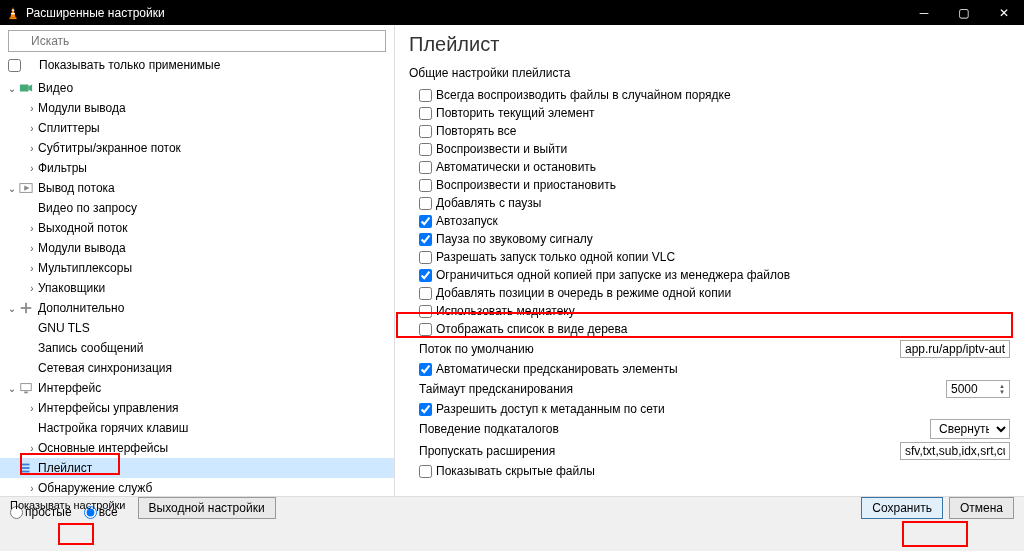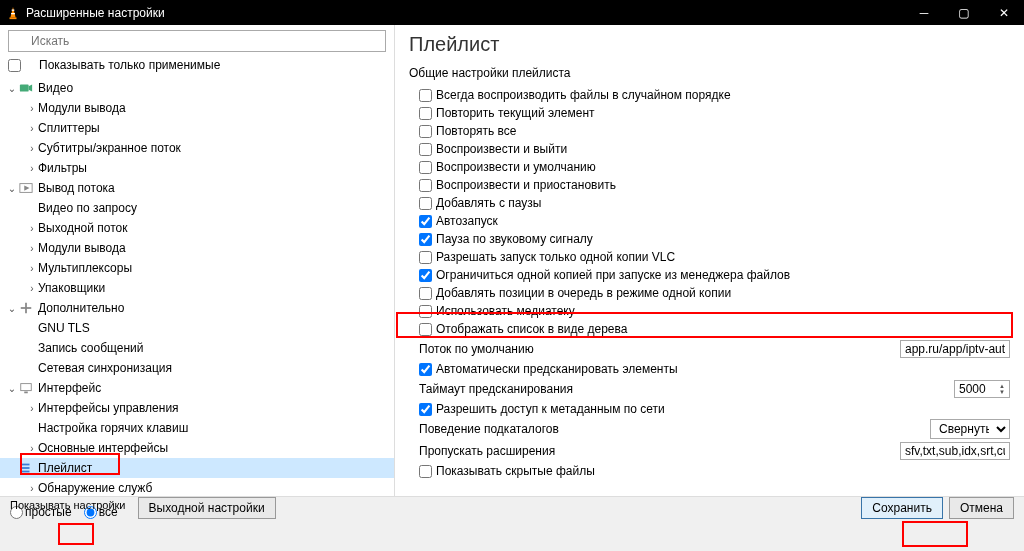--- a/index.html
+++ b/index.html
@@ -32,21 +32,21 @@
 
 .main { flex: 1; padding: 8px 14px; overflow-y: auto; position: relative; }
 .page-title { font-size: 20px; font-weight: 400; color: #333; margin-bottom: 10px; }
 .section-label { font-size: 12px; margin: 8px 0 6px 0; }
 .opt-row { display: flex; align-items: center; height: 18px; padding-left: 10px; gap: 4px; }
 .opt-row input[type=checkbox] { margin: 0; }
 .field-row { display: flex; align-items: center; height: 22px; padding-left: 10px; gap: 8px; }
 .field-row .lbl { flex: 0 0 auto; }
 .field-row .spacer { flex: 1; }
 .field-row input[type=text] { border: 1px solid #aaa; padding: 1px 4px; font-size: 12px; }
-.field-row .num { width: 56px; text-align: right; border: 1px solid #aaa; padding: 1px 4px; display: flex; align-items: center; }
+.field-row .num { width: 64px; text-align: right; border: 1px solid #aaa; padding: 1px 4px; display: flex; align-items: center; }
 .field-row .num span { flex: 1; }
 .field-row .num .spin { display: flex; flex-direction: column; font-size: 6px; line-height: 6px; color: #555; margin-left: 2px; }
 .field-row select { border: 1px solid #aaa; padding: 1px 4px; width: 80px; font-size: 12px; background: #fff; }
 
 .footer { position: absolute; left: 0; right: 0; bottom: 0; height: 55px; background: #f0f0f0; border-top: 1px solid #ddd; display: flex; align-items: flex-start; padding: 0 10px; }
 .footer .show-label { position: absolute; top: 2px; left: 10px; font-size: 11px; }
 .footer .radios { display: flex; align-items: center; gap: 12px; margin-top: 8px; margin-left: 0; }
 .footer .radios label { display: flex; align-items: center; gap: 2px; font-size: 12px; }
 .footer .btn { border: 1px solid #999; background: #e9e9e9; padding: 3px 10px; font-size: 12px; margin-left: 6px; }
 .footer .btn.primary { border: 1px solid #3874a8; background: #e1f0fb; }
@@ -221,21 +221,21 @@
         <div class="opt-row">
           <input type="checkbox" style="">
           <span>Повторять все</span>
         </div>
         <div class="opt-row">
           <input type="checkbox" style="">
           <span>Воспроизвести и выйти</span>
         </div>
         <div class="opt-row">
           <input type="checkbox" style="">
-          <span>Воспроизвести и умолчанию</span>
+          <span>Автоматически и остановить</span>
         </div>
         <div class="opt-row">
           <input type="checkbox" style="">
           <span>Воспроизвести и приостановить</span>
         </div>
         <div class="opt-row">
           <input type="checkbox" style="">
           <span>Добавлять с паузы</span>
         </div>
         <div class="opt-row">

